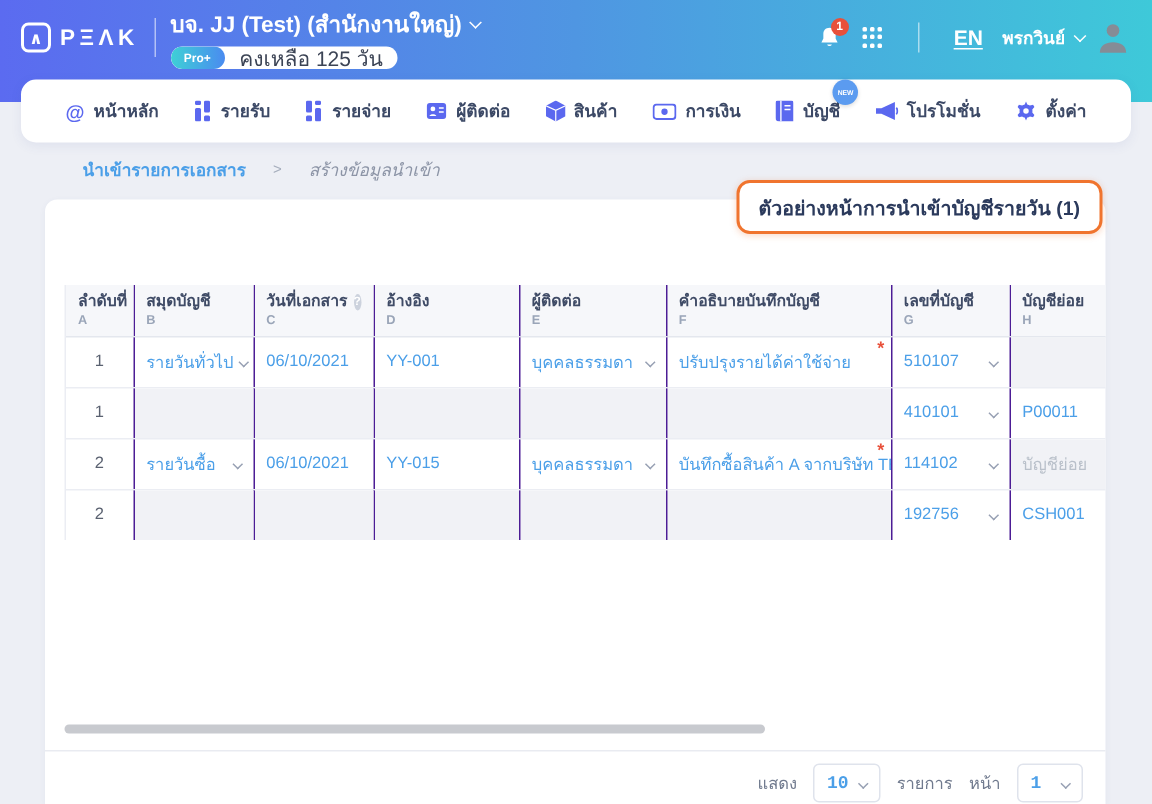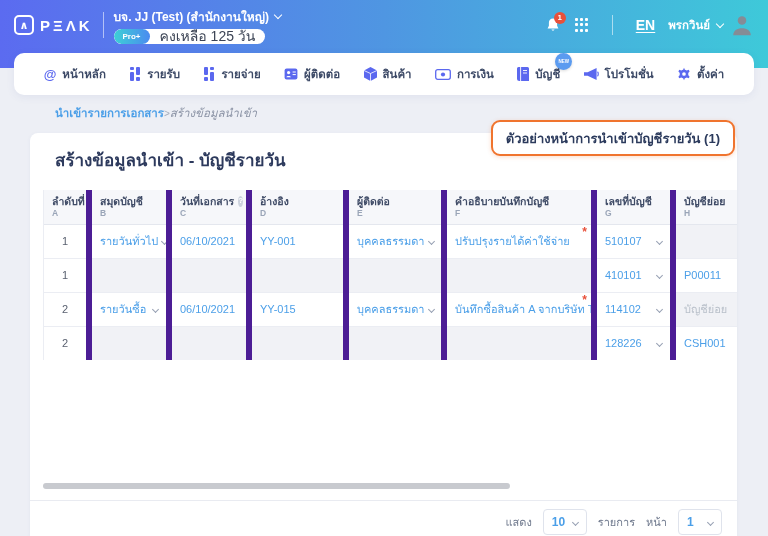--- a/index.html
+++ b/index.html
@@ -17,21 +17,21 @@
   .topbar-inner { position:absolute; left:0; top:0; width:768px; height:50px;
     display:flex; align-items:center; padding:0 14px; }
   .logo { display:flex; align-items:center; gap:6px; color:#fff; }
   .logo-box { width:20px; height:20px; border:2px solid #fff; border-radius:5px;
     display:flex; align-items:center; justify-content:center;
     font-size:11px; font-weight:bold; color:#fff; }
   .logo-word { font-size:15px; font-weight:600; letter-spacing:3px; }
   .v-div { width:1px; height:26px; background:rgba(255,255,255,.55); margin:0 10px; }
   .company-wrap { display:flex; flex-direction:column; gap:3px; }
   .company { display:flex; align-items:center; gap:6px; color:#fff;
-    font-size:12px; font-weight:600; cursor:pointer; }
+    font-size:15px; font-weight:600; cursor:pointer; }
   .chev { width:6px; height:6px; border-right:1.5px solid currentColor;
     border-bottom:1.5px solid currentColor; transform:rotate(45deg);
     display:inline-block; margin-top:-3px; }
   .plan-pill { display:flex; align-items:center; background:#fff;
     border-radius:9px; height:15px; width:max-content; overflow:hidden; }
   .plan-badge { background:linear-gradient(90deg,#3ed0d6,#4a8bf0); color:#fff;
     font-size:8px; font-weight:bold; border-radius:9px; padding:2px 9px; height:15px;
     display:flex; align-items:center; }
   .plan-days { font-size:14px; color:#3c4455; padding:0 10px; }
   .top-right { margin-left:auto; display:flex; align-items:center; gap:13px; color:#fff; }
@@ -53,42 +53,42 @@
     display:flex; align-items:center; justify-content:space-around; padding:0 18px;
   }
   .nav-item { display:flex; align-items:center; gap:6px; font-size:11.5px;
     color:#3c4966; font-weight:600; cursor:pointer; position:relative; }
   .nav-ico { color:#5b68ef; display:flex; align-items:center; font-size:13px; font-weight:bold; }
   .new-badge { position:absolute; top:-12px; right:-12px; width:17px; height:17px;
     background:#5b9bf0; border-radius:50%; color:#fff; font-size:4.5px; font-weight:bold;
     display:flex; align-items:center; justify-content:center; box-shadow:0 1px 3px rgba(0,0,0,.15); }
   
   .breadcrumb { position:absolute; left:55px; top:104px; font-size:11.5px;
-    display:flex; gap:0; align-items:center; }
+    display:flex; gap:18px; align-items:center; }
   .bc-link { color:#4b9fe8; font-weight:600; cursor:pointer; }
   .bc-sep { color:#a6aebd; font-size:10px; }
   .bc-cur { color:#8c94a6;font-style:italic; }
   
   .callout { position:absolute; right:33px; top:120px; height:36px;
     background:#fff; border:2px solid #f0742e; border-radius:9px;
     display:flex; align-items:center; padding:0 13px; z-index:5;
     font-size:13px; font-weight:600; color:#2b3a5c;
     box-shadow:0 1px 4px rgba(240,116,46,.25); }
   
   .card { position:absolute; left:30px; top:133px; width:707px; height:403px;
     background:#fff; border-radius:8px 8px 0 0; box-shadow:0 1px 4px rgba(60,80,150,.06); }
   .page-title { position:absolute; left:25px; top:13px; font-size:17px;
     font-weight:bold; color:#2d3a5d; }
   
   .table-clip { position:absolute; left:13px; top:57px; width:694px; height:170px;
     overflow:hidden; border-left:1px solid #ebedf3; }
   table { border-collapse:collapse; table-layout:fixed; width:719px; font-size:11px; }
   col.cA{width:45px} col.cB{width:80px} col.cC{width:80px} col.cD{width:97px}
   col.cE{width:98px} col.cF{width:150px} col.cG{width:79px} col.cH{width:90px}
-  th,td { border-right:6px solid #4c1d95; border-bottom:1px solid #ebedf3;
+  th,td { border-right:1px solid #4c1d95; border-bottom:1px solid #ebedf3;
     height:34px; padding:0 8px; text-align:left; position:relative; overflow:hidden;
     white-space:nowrap; }
   thead th { background:#f6f7fa; vertical-align:middle; border-bottom:1px solid #e4e7ee; }
   .th-label { font-size:10.5px; font-weight:bold; color:#3f4b66; display:flex;
     align-items:center; gap:4px; line-height:12px; }
   .th-letter { font-size:8.5px; color:#9aa5b8; margin-top:1px; }
   .help-ico { width:11px; height:11px; border-radius:50%; background:#ccd2dd;
     color:#fff; font-size:8px; font-weight:bold; display:inline-flex;
     align-items:center; justify-content:center; }
   td.seq { text-align:center; color:#5a6170; }
@@ -101,21 +101,21 @@
   .req { position:absolute; top:1px; right:4px; color:#e8503a; font-size:12px;
     font-weight:bold; line-height:12px; }
   
   .hscroll { position:absolute; left:13px; top:350px; width:467px; height:6px;
     background:#c8cacf; border-radius:3px; cursor:pointer; }
   .foot-div { position:absolute; left:0; top:367px; width:707px; height:1px; background:#e9ebf1; }
   .pager { position:absolute; right:15px; top:376px; display:flex; align-items:center;
     gap:11px; font-size:11px; color:#707a8e; }
   .pg-box { border:1px solid #dfe3ec; border-radius:4px; background:#fff;
     height:26px; min-width:44px; display:flex; align-items:center;
-    justify-content:space-between; padding:0 8px; gap:7px; cursor:pointer; }
+    justify-content:space-between; padding:0 8px; gap:7px; cursor:pointer;font-family:Liberation Mono, monospace; }
   .pg-box .blue { font-size:12px; font-weight:600; }
   svg { display:block; }
 </style>
 </head>
 <body>
 
 <div class="topbar">
   <div class="topbar-inner">
     <div class="logo">
       <div class="logo-box">∧</div>
@@ -256,21 +256,20 @@
   <span class="bc-link">นำเข้ารายการเอกสาร</span>
   <span class="bc-sep">&gt;</span>
   <span class="bc-cur">สร้างข้อมูลนำเข้า</span>
 </div>
 
 <div class="callout">
   <span>ตัวอย่างหน้าการนำเข้าบัญชีรายวัน (1)</span>
 </div>
 
 <div class="card">
-  <div class="page-title">สร้างข้อมูลนำเข้า - บัญชีรายวัน</div>
 
   <div class="table-clip">
     <table>
       <colgroup>
         <col class="cA">
           <col class="cB">
           <col class="cC">
           <col class="cD">
         <col class="cE">
           <col class="cF">
@@ -409,21 +408,21 @@
 
         <tr>
           <td class="seq">2</td>
           <td class="off"></td>
           <td class="off"></td>
           <td class="off"></td>
           <td class="off"></td>
           <td class="off"></td>
           <td class="dd">
             <div class="cellflex">
-                <span class="blue">128226</span>
+                <span class="blue">192756</span>
               <span class="cell-chev"></span>
               </div>
           </td>
           <td class="blue">CSH001</td>
         </tr>
       </tbody>
     </table>
   </div>
 
   <div class="hscroll"></div>

